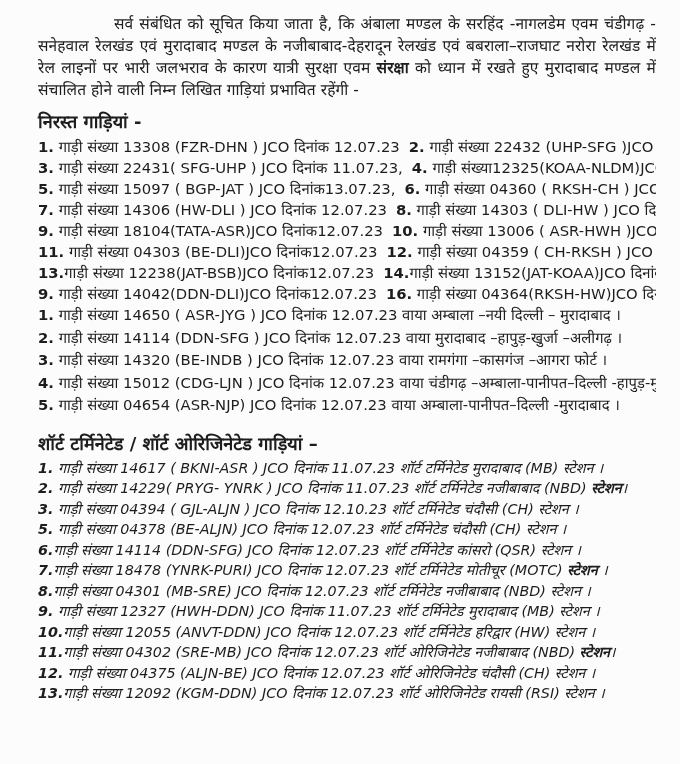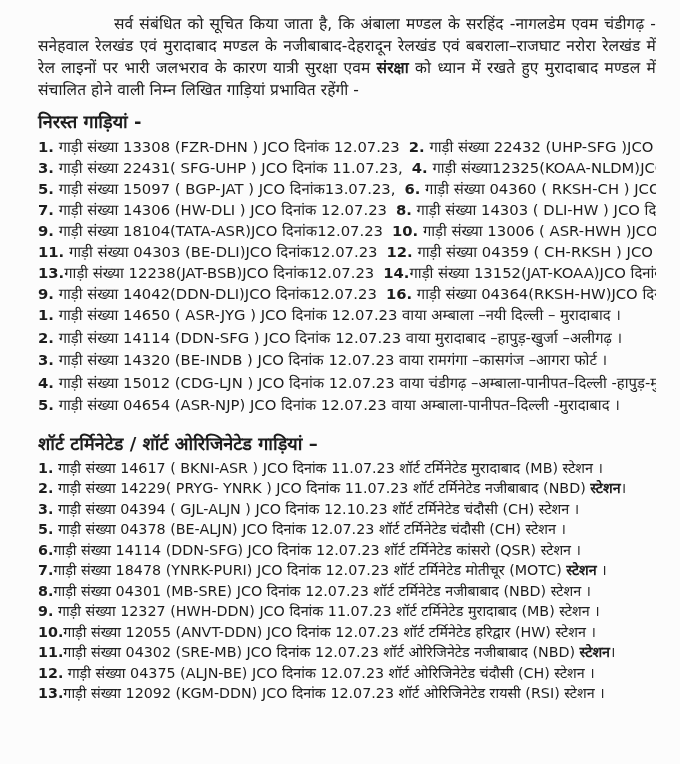--- a/index.html
+++ b/index.html
@@ -37,21 +37,21 @@
     margin: 0;
     font-size: 14.8px;
     line-height: 21px;
     white-space: nowrap;
     overflow: hidden;
   }
   .row .n { font-weight: 700; }
   .it { display: inline; }
   .it-b { margin-left: 9px; }
   .rows.diverted .row { line-height: 22.5px; }
-  .rows.short .row { font-size: 14.3px; line-height: 20.5px; }
+  .rows.short .row { font-size: 14.3px; line-height: 20.5px; font-style: italic; }
   .stn-bold { font-weight: 700; }
 </style>
 </head>
 <body>
 
 <div class="page">
 
   <p class="intro"><span>सर्व संबंधित को सूचित किया जाता है, कि अंबाला मण्डल के सरहिंद -नागलडेम एवम चंडीगढ़ - सनेहवाल रेलखंड एवं मुरादाबाद मण्डल के नजीबाबाद-देहरादून रेलखंड एवं बबराला–राजघाट नरोरा रेलखंड में रेल लाइनों पर भारी जलभराव के कारण यात्री सुरक्षा एवम </span><b>संरक्षा</b><span> को ध्यान में रखते हुए मुरादाबाद मण्डल में संचालित होने वाली  निम्न लिखित गाड़ियां प्रभावित रहेंगी -</span></p>
 
   <h2 class="sec">निरस्त गाड़ियां -</h2>

